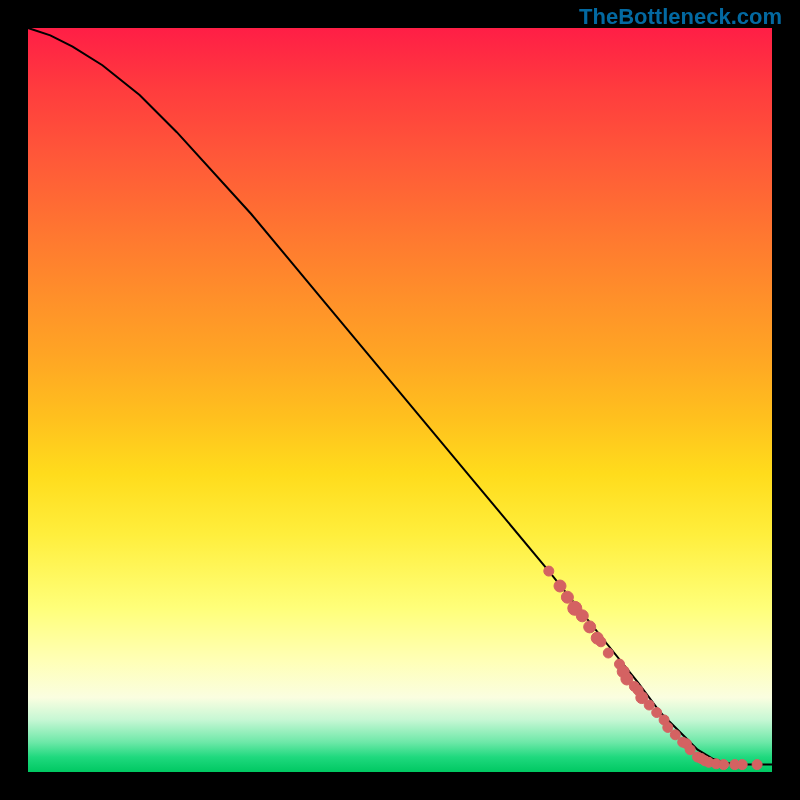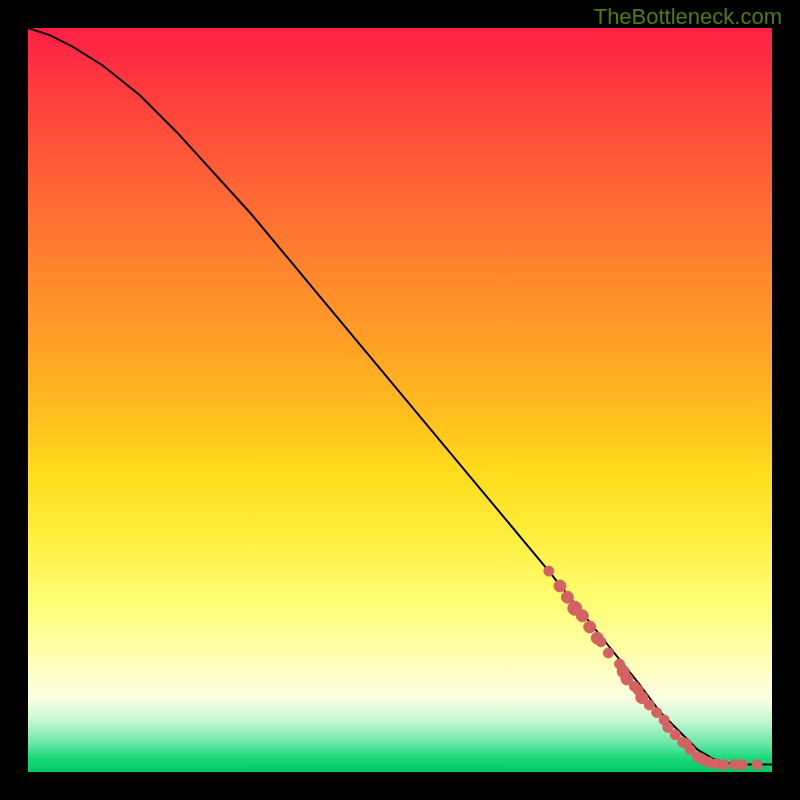--- a/index.html
+++ b/index.html
@@ -8,23 +8,23 @@
     background: #000;
     width: 800px;
     height: 800px;
     position: relative;
     font-family: Arial, sans-serif;
   }
   .watermark {
     position: absolute;
     top: 4px;
     right: 18px;
-    color: #4d7c0f;
+    color: #0369a1;
     font-size: 22px;
-    font-weight: 400;
+    font-weight: 700;
     z-index: 10;
   }
   .plot-area {
     position: absolute;
     left: 28px;
     top: 28px;
     width: 744px;
     height: 744px;
     
     background: linear-gradient(

